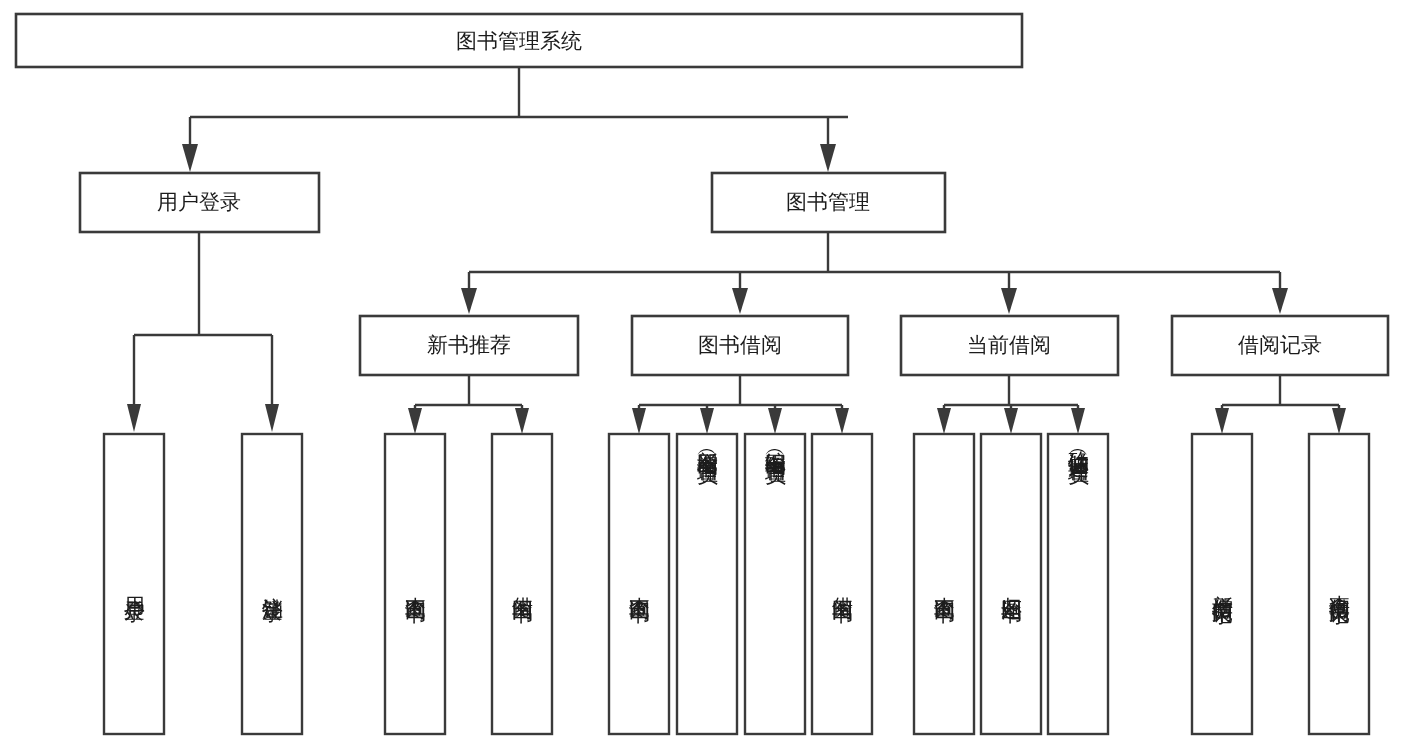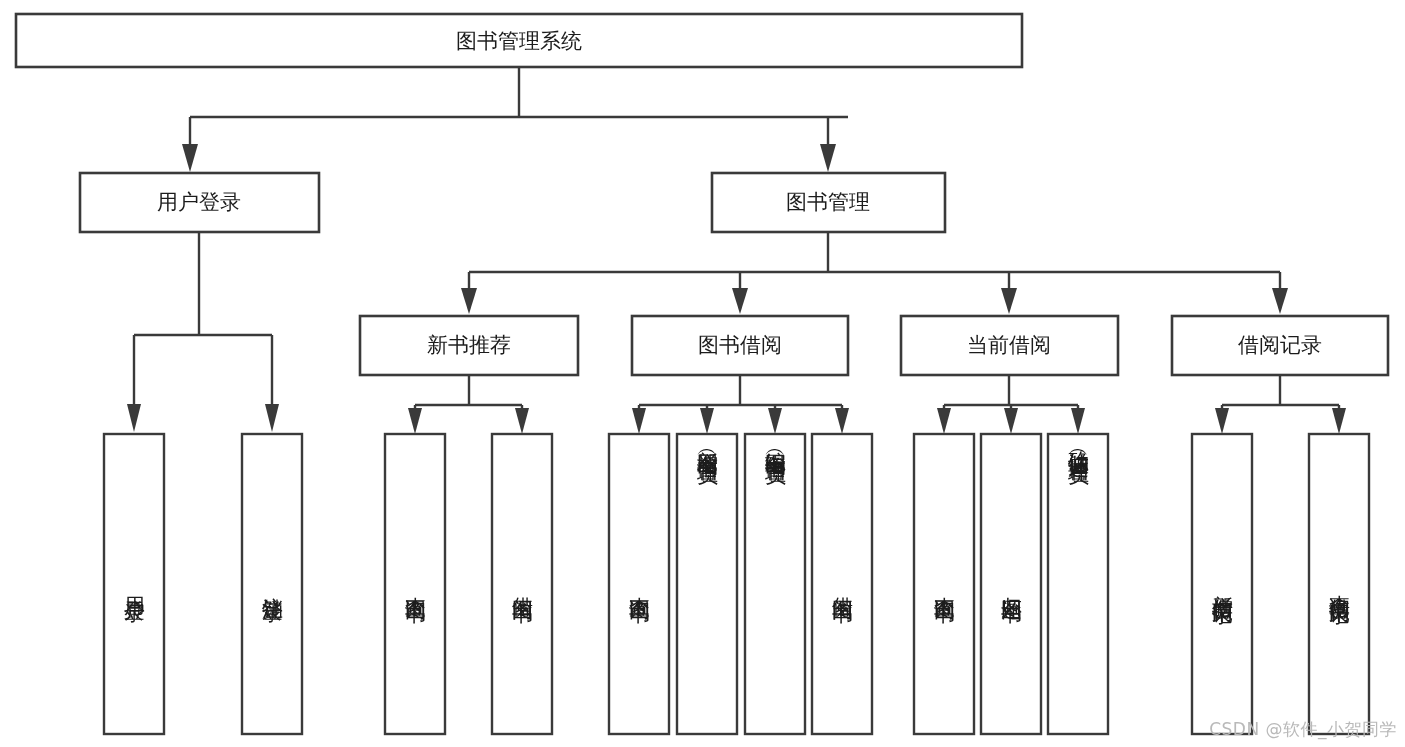--- a/index.html
+++ b/index.html
@@ -261,15 +261,14 @@
     <span class="leaf-label">确认归还（管理员）</span>
   </div>
 
   <div class="leaf-label-wrap" style="left:1192px; top:434px; width:60px; height:300px;">
     <span class="leaf-label">新增借阅记录</span>
   </div>
   <div class="leaf-label-wrap" style="left:1309px; top:434px; width:60px; height:300px;">
     <span class="leaf-label">查询借阅记录</span>
   </div>
 
-  <div class="watermark">CSDN @软件_小贺同学</div>
 
 </div>
 
 </body></html>

